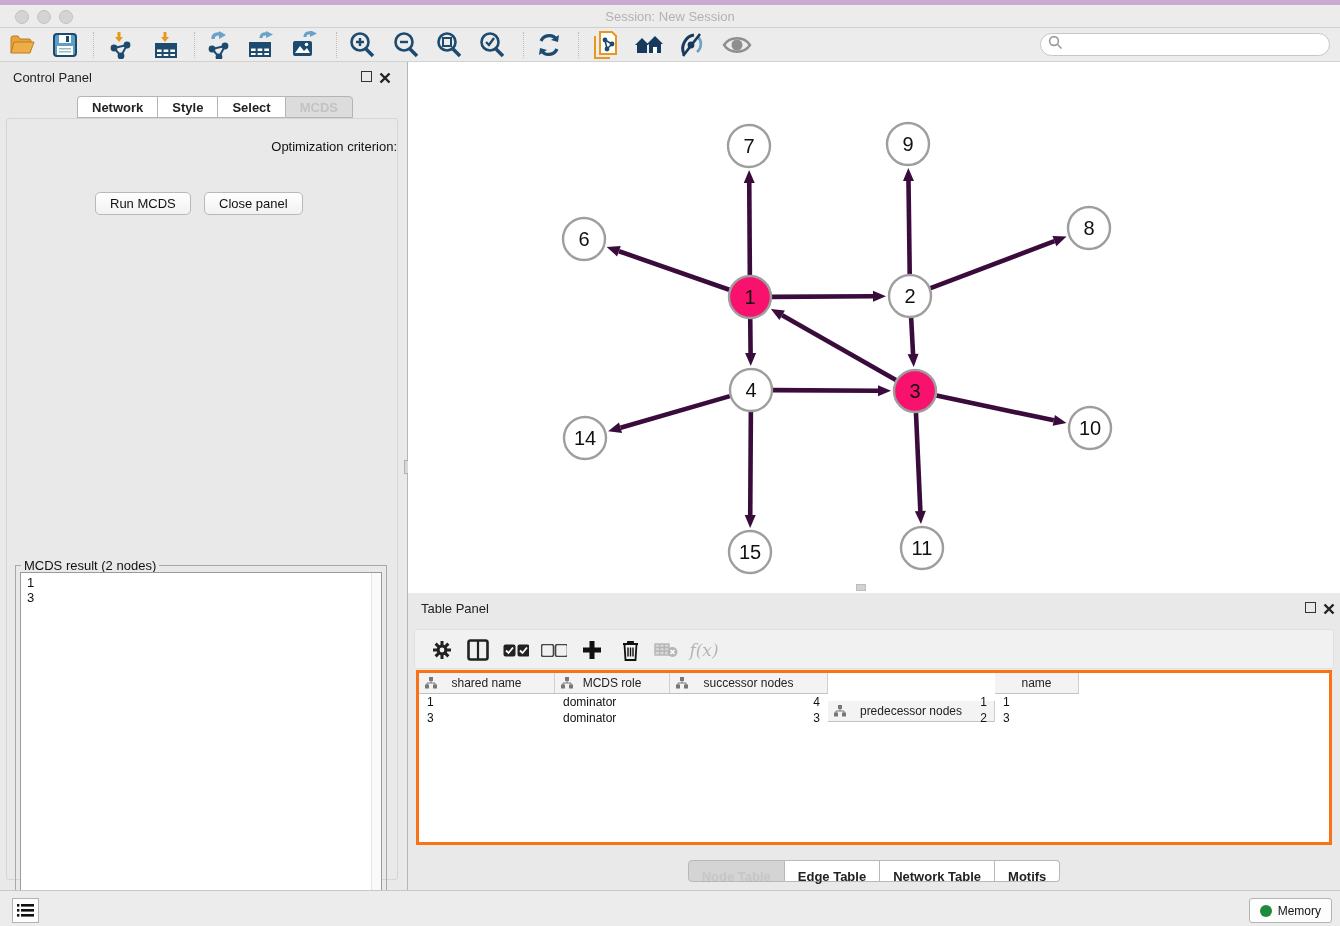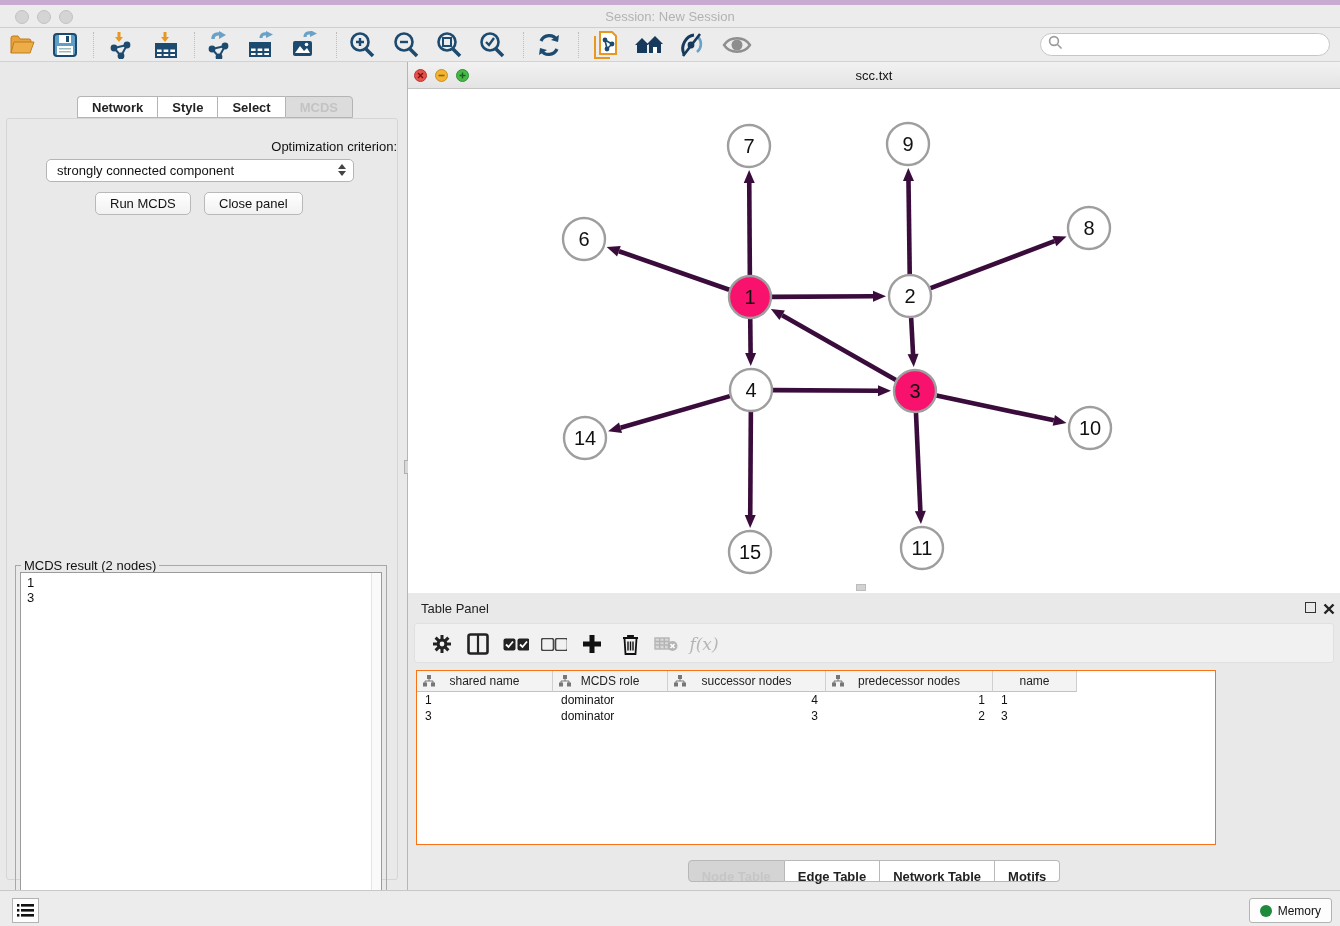--- a/index.html
+++ b/index.html
@@ -52,25 +52,25 @@
   #net-window { left:408px; top:62px; width:932px; height:531px; background:#fff; }
   #net-titlebar { position:absolute; left:0; top:0; width:100%; height:27px; background:linear-gradient(#f2f2f2,#e4e4e4); border-bottom:1px solid #c4c4c4; }
   #net-title { position:absolute; top:6px; width:100%; text-align:center; font-size:13px; color:#111; }
   .mini-light { position:absolute; top:7px; width:13px; height:13px; border-radius:50%; display:flex; align-items:center; justify-content:center; }
   #net-canvas { position:absolute; left:0; top:27px; width:932px; height:504px; background:#fff; }
   #hscroll-thumb { position:absolute; left:448px; bottom:2px; width:10px; height:7px; background:#d2d2d2; border:1px solid #bdbdbd; }
 
   
   #table-panel { left:408px; top:593px; width:932px; height:297px; background:#e9e9e9; }
   #tp-head { position:absolute; left:0; top:0; width:100%; height:27px; }
-  #tp-toolbar { position:absolute; left:6px; top:30px; width:920px; height:40px; background:#f1f1f1; border:1px solid #e0e0e0; border-radius:3px; }
+  #tp-toolbar { position:absolute; left:6px; top:36px; width:920px; height:40px; background:#f1f1f1; border:1px solid #e0e0e0; border-radius:3px; }
   .tp-ic { position:absolute; top:6px; width:30px; height:28px; display:flex; align-items:center; justify-content:center; }
   #fx-label { font-family:"DejaVu Serif", serif; font-style:italic; font-size:17px; color:#b5b5b5; }
 
-  #table-area { position:absolute; left:8px; top:77px; width:800px; height:175px; background:#fff; border:1px solid #f97316; }
+  #table-area { position:absolute; left:8px; top:77px; width:916px; height:175px; background:#fff; border:3px solid #f97316; }
   #table-header { position:absolute; left:0; top:0; height:21px; display:flex; }
   .th { position:relative; height:21px; background:#f3f3f3; border-right:1px solid #cfcfcf; border-bottom:1px solid #c2c2c2; display:flex; align-items:center; justify-content:center; font-size:12px; color:#222; }
   .th .colicon { position:absolute; left:6px; top:4px; }
   #table-rows { position:absolute; left:0; top:21px; width:100%; }
   .tr { display:flex; height:16px; }
   .td { height:16px; font-size:12px; color:#111; padding:1px 8px 0 8px; overflow:hidden; white-space:nowrap; }
 
   #bottom-tabs { position:absolute; left:0; bottom:8px; width:100%; display:flex; justify-content:center; }
   .btab { height:22px; padding:8px 13px; background:#fff; border:1px solid #b8b8b8; border-left:none; font-size:13px; font-weight:bold; color:#222; display:flex; align-items:flex-start; }
   .btab:first-child { border-left:1px solid #b8b8b8; border-radius:4px 0 0 4px; }
@@ -249,76 +249,60 @@
       <span>
         <svg width="15" height="15" viewBox="0 0 15 15">
             <circle cx="6" cy="6" r="4.4" fill="none" stroke="#9a9a9a" stroke-width="1.6"></circle>
             <path d="M9.5 9.5 L13.5 13.5" stroke="#9a9a9a" stroke-width="1.6"></path>
           </svg>
       </span>
     </div>
   </div>
 
   <div id="control-panel" class="abs">
+    <div class="panel-head">
+      <span class="panel-title">Control Panel</span>
+      <span class="float-btn" style="left:361px"></span>
+      <span class="close-x" style="left:379px">
+        <svg width="12" height="12" viewBox="0 0 12 12">
+            <path d="M1.5 1.5 L10.5 10.5 M10.5 1.5 L1.5 10.5" stroke="#222" stroke-width="2.4"></path>
+          </svg>
+      </span>
+    </div>
     <div class="ctab-row">
       <div class="ctab">
           <span>Network</span>
         </div>
       <div class="ctab">
           <span>Style</span>
         </div>
       <div class="ctab">
           <span>Select</span>
         </div>
       <div class="ctab disabled">
           <span>MCDS</span>
         </div>
     </div>
     <div id="cp-content">
       <div id="opt-label">Optimization criterion:</div>
-      <div id="criterion-select">
-        <span>strongly connected component</span>
-        <span class="stepper">
-            <span class="tri-up"></span>
-            <span class="tri-dn"></span>
-          </span>
-      </div>
       <div class="cp-btn" style="left:88px"><span>Run MCDS</span></div>
       <div class="cp-btn" style="left:197px"><span>Close panel</span></div>
       <div id="result-group">
         <span id="result-legend">MCDS result (2 nodes)</span>
         <div id="result-text"><span id="result-values">1
 3</span><span id="result-scroll"></span></div>
       </div>
     </div>
   </div>
 
   <div id="v-splitter" class="abs">
       <span id="v-grip"></span>
     </div>
 
   <div id="net-window" class="abs">
-    <div id="net-titlebar">
-      <span class="mini-light" style="left:6px;background:#e5504a;border:1px solid #b33;">
-        <svg width="7" height="7" viewBox="0 0 7 7">
-            <path d="M1 1 L6 6 M6 1 L1 6" stroke="#7a100c" stroke-width="1.4"></path>
-          </svg>
-      </span>
-      <span class="mini-light" style="left:27px;background:#f2b431;border:1px solid #c99022;">
-        <svg width="7" height="7" viewBox="0 0 7 7">
-            <path d="M0.5 3.5 L6.5 3.5" stroke="#8a6414" stroke-width="1.6"></path>
-          </svg>
-      </span>
-      <span class="mini-light" style="left:48px;background:#46ba47;border:1px solid #2f8f32;">
-        <svg width="7" height="7" viewBox="0 0 7 7">
-            <path d="M3.5 0.5 L3.5 6.5 M0.5 3.5 L6.5 3.5" stroke="#1d5e20" stroke-width="1.4"></path>
-          </svg>
-      </span>
-      <div id="net-title">scc.txt</div>
-    </div>
     <svg id="net-canvas" viewBox="0 0 932 504">
         <line x1="341.85430783059013" y1="186.00048241911261" x2="341.245027739462" y2="93.99918865876514" stroke="#3A0C3C" stroke-width="4.6"></line>
         <polygon points="341.15893691208345,80.99947372460441 346.74490713468384,93.96276561641267 335.74514834424014,94.0356117011176" fill="#3A0C3C"></polygon>
         <line x1="321.23121807335133" y1="200.7434376400866" x2="210.92931505845456" y2="162.2042185143998" stroke="#3A0C3C" stroke-width="4.6"></line>
         <polygon points="198.65685301088945,157.91624984717825 212.7434556484329,157.01202303273763 209.11517446847623,167.39641399606197" fill="#3A0C3C"></polygon>
         <line x1="363.9995703250881" y1="207.8625026854682" x2="465.0007226350791" y2="207.23124548353073" stroke="#3A0C3C" stroke-width="4.6"></line>
         <polygon points="478.0004687362675,207.1499970703983 465.0350969637121,212.73113806480276 464.96634830644615,201.7313529022587" fill="#3A0C3C"></polygon>
         <line x1="342.236545465451" y1="229.99872828694365" x2="342.60217353537786" y2="264.00213879014024" stroke="#3A0C3C" stroke-width="4.6"></line>
         <polygon points="342.74195040132616,277.0013873233342 337.10249146364197,264.061275156503 348.10185560711375,263.9430024237775" fill="#3A0C3C"></polygon>
         <line x1="501.7105513708537" y1="185.00190418488262" x2="500.48679996720057" y2="91.99679750724289" stroke="#3A0C3C" stroke-width="4.6"></line>
@@ -463,21 +447,21 @@
             <svg class="colicon" width="12" height="12" viewBox="0 0 12 12">
               <g fill="#777" stroke="#777">
                 <rect x="4.5" y="0.5" width="3" height="3"></rect>
                 <rect x="0.5" y="8" width="3" height="3"></rect>
                 <rect x="8.5" y="8" width="3" height="3"></rect>
                 <path d="M6 3.5 L6 6 M2 8 L2 6 L10 6 L10 8" fill="none" stroke-width="1"></path>
               </g>
             </svg>
             <span>successor nodes</span>
           </div>
-          <div class="th" style="width: 167px;">
+          <div class="th" style="width: 167px; margin-top: 28px;">
             <svg class="colicon" width="12" height="12" viewBox="0 0 12 12">
               <g fill="#777" stroke="#777">
                 <rect x="4.5" y="0.5" width="3" height="3"></rect>
                 <rect x="0.5" y="8" width="3" height="3"></rect>
                 <rect x="8.5" y="8" width="3" height="3"></rect>
                 <path d="M6 3.5 L6 6 M2 8 L2 6 L10 6 L10 8" fill="none" stroke-width="1"></path>
               </g>
             </svg>
             <span>predecessor nodes</span>
           </div>

